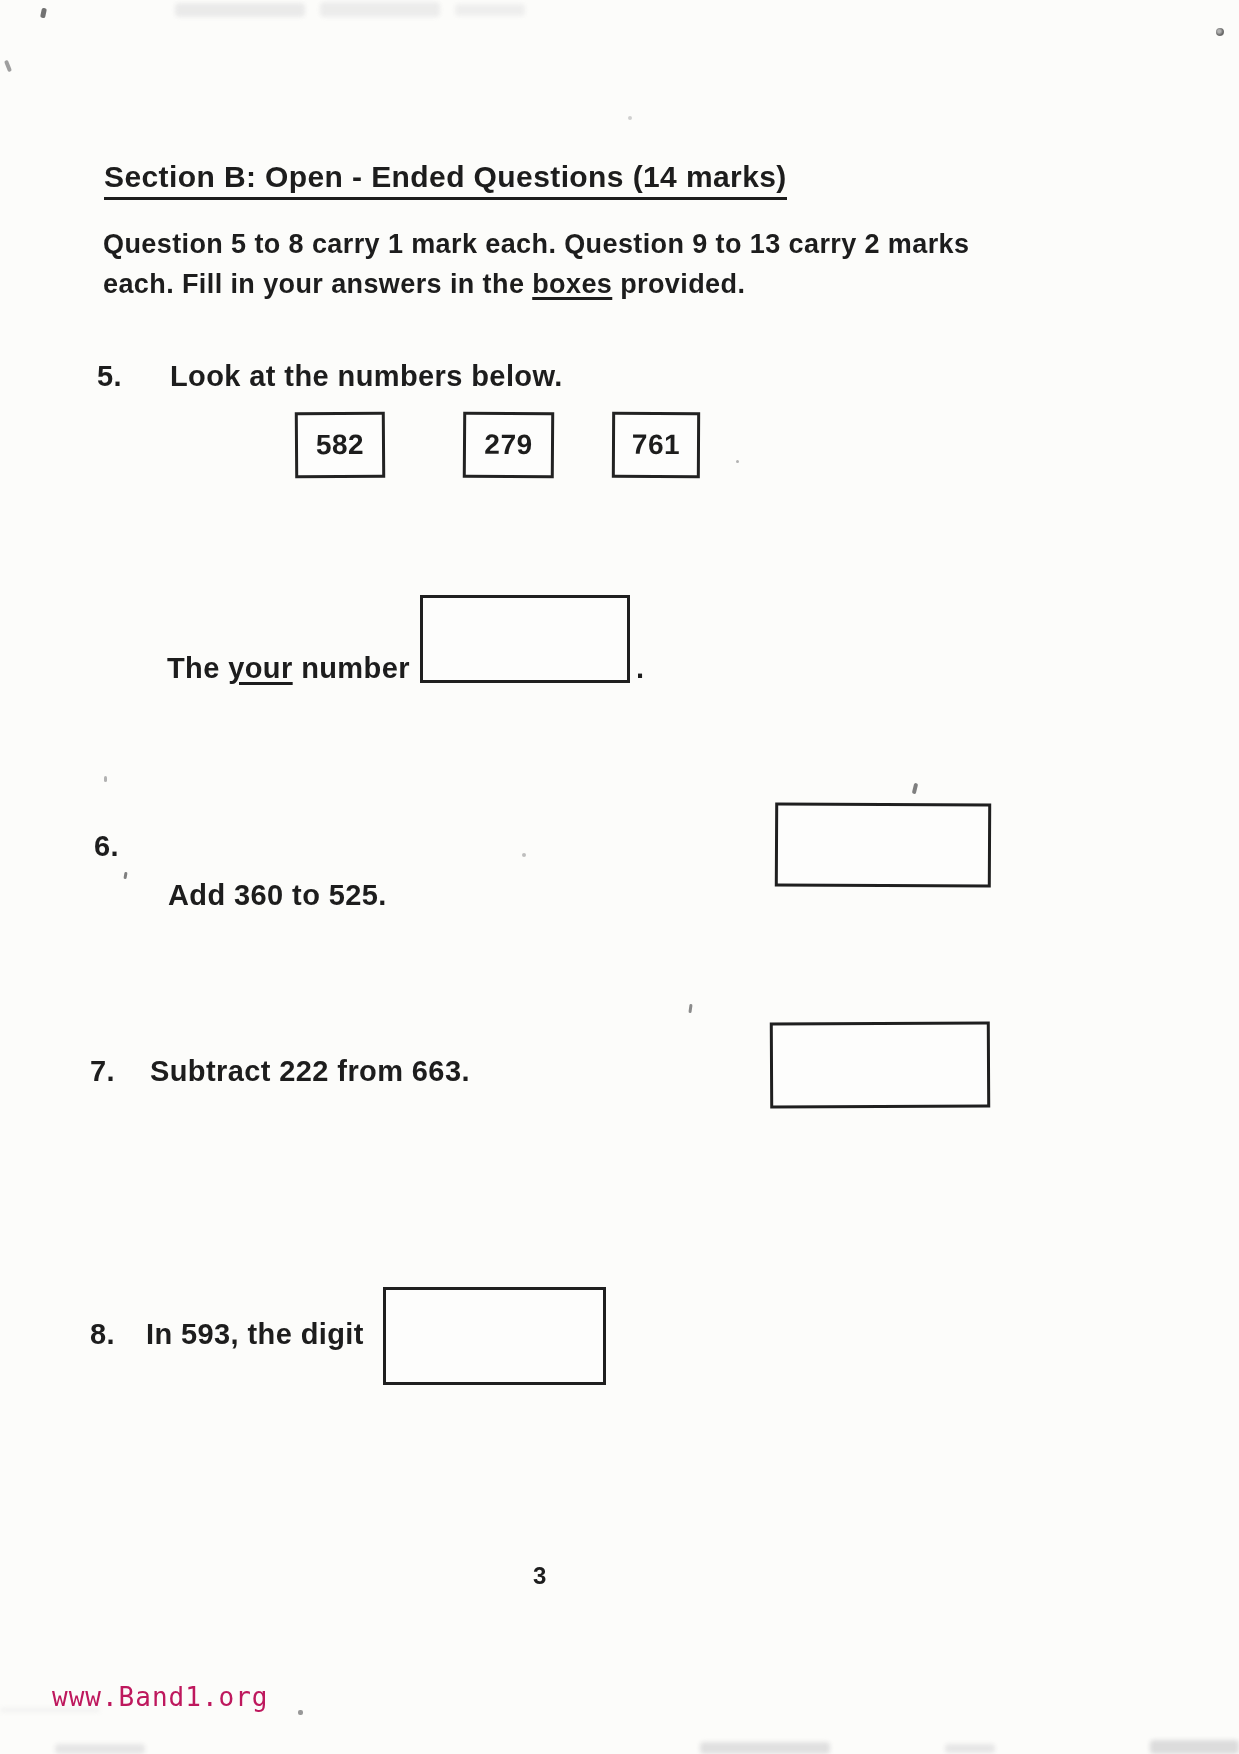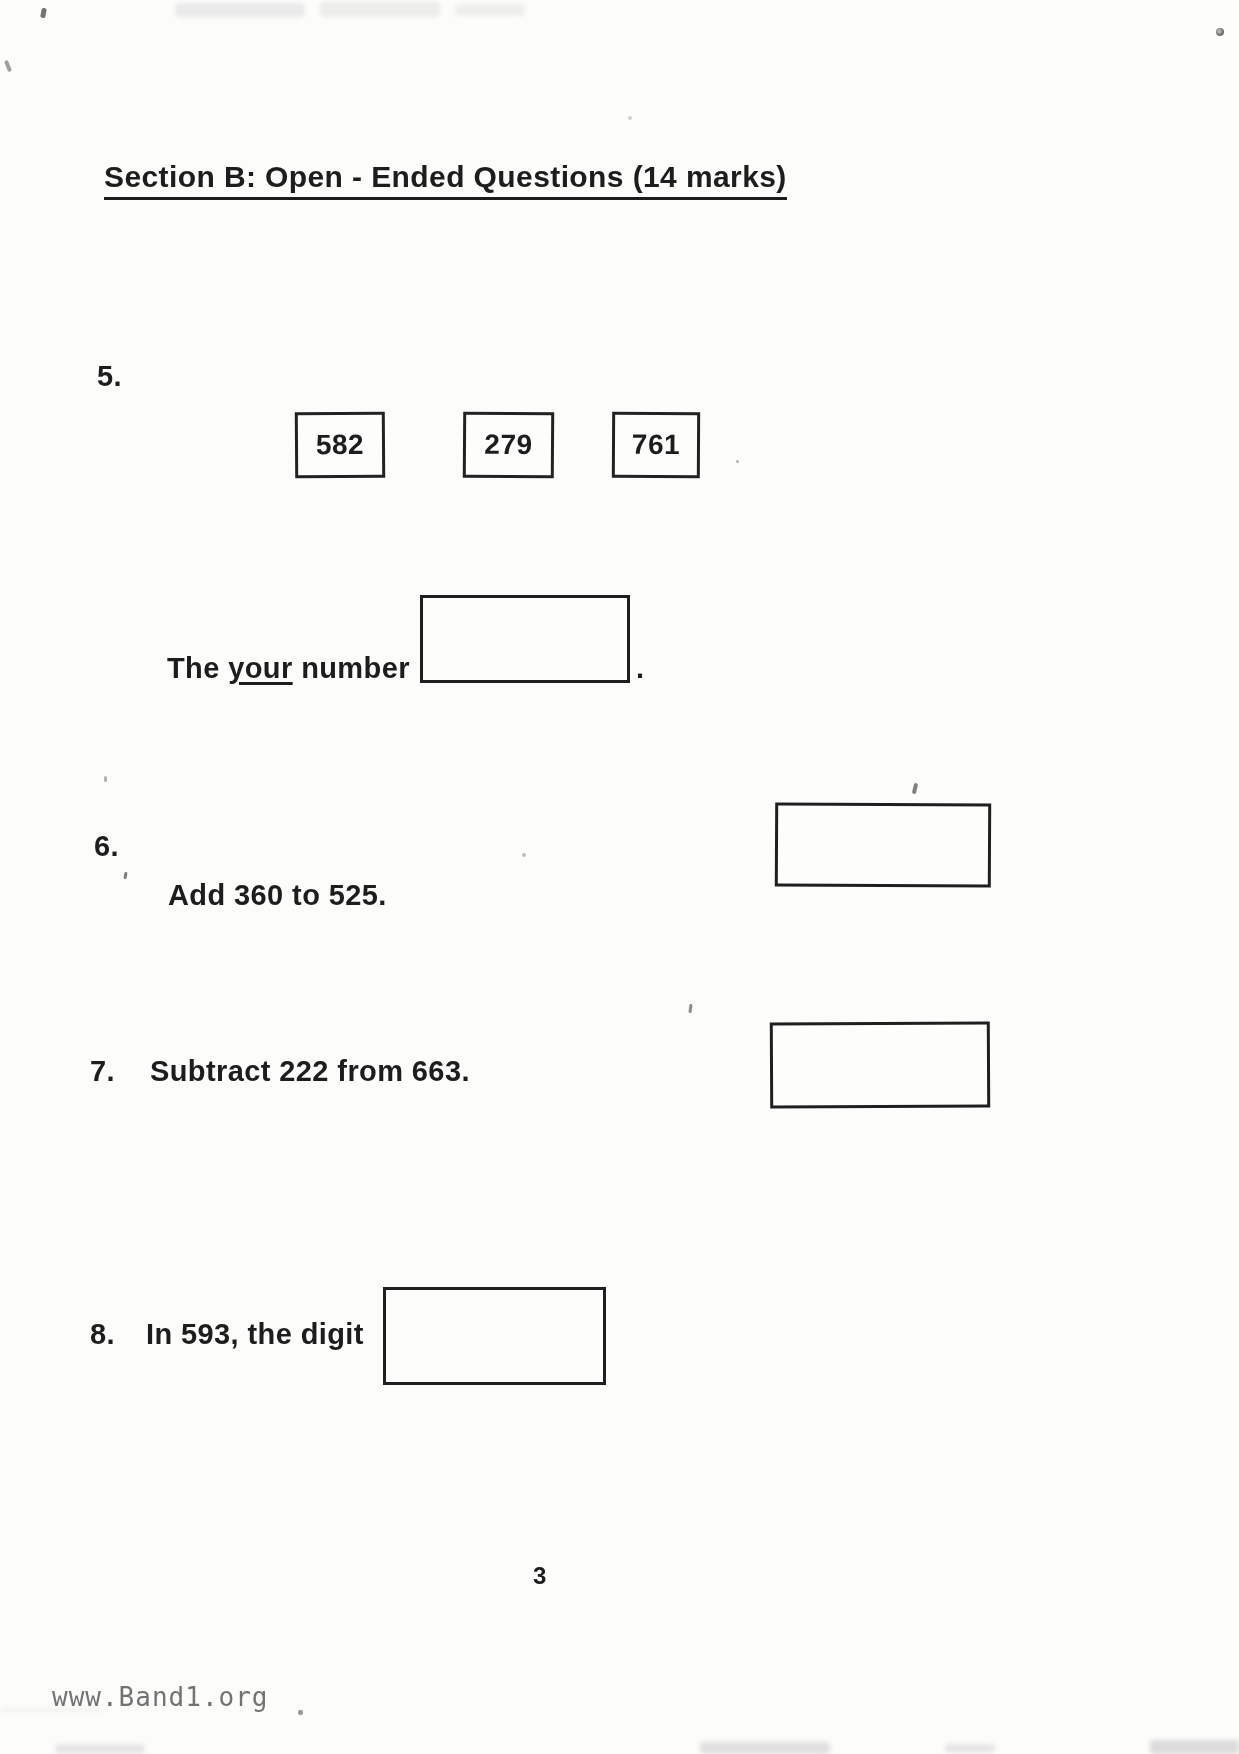--- a/index.html
+++ b/index.html
@@ -32,21 +32,21 @@
     display:flex;align-items:center;justify-content:center;
     font-size:28px;font-weight:700;letter-spacing:0.5px;
   }
   .ansbox{
     border:3px solid #1f1f1f;
     background:#fdfdfc;
   }
   .pagenum{font-size:24px;font-weight:600;}
   .footer{
     font-family:"DejaVu Sans Mono", monospace;
-    font-size:26px;color:#737373;letter-spacing:1px;
+    font-size:26px;color:#be185d;letter-spacing:1px;
   }
   .speck{position:absolute;background:#555;opacity:0.75;border-radius:2px;}
   .smudge{position:absolute;background:#e6e6e6;filter:blur(2px);border-radius:4px;}
 </style>
 </head>
 <body>
 
 <div class="page">
 
   <div class="smudge" style="left:175px;top:3px;width:130px;height:14px;opacity:.8;"></div>
@@ -66,22 +66,27 @@
   <div class="smudge" style="left:0px;top:1708px;width:100px;height:4px;opacity:.5;"></div>
   <div class="smudge" style="left:55px;top:1744px;width:90px;height:10px;"></div>
   <div class="smudge" style="left:700px;top:1742px;width:130px;height:12px;background:#e0e0e0;"></div>
   <div class="smudge" style="left:945px;top:1744px;width:50px;height:9px;"></div>
   <div class="smudge" style="left:1150px;top:1740px;width:89px;height:14px;background:#dcdcdc;"></div>
 
   <div class="abs" style="left:104px;top:160px;">
     <span class="heading">Section B: Open - Ended Questions (14 marks)</span>
   </div>
 
+  <div class="abs para ws" style="left:103px;top:224px;">
+    <div><span>Question 5 to 8 carry 1 mark each. Question 9 to 13 carry 2 marks</span></div>
+    <div><span>each. Fill in your answers in the </span><span class="uword">boxes</span><span> provided.</span></div>
+  </div>
 
   <div class="abs qtext ws" style="left:97px;top:360px;">5.</div>
+  <div class="abs qtext ws" style="left:170px;top:360px;">Look at the numbers below.</div>
 
   <div class="abs numbox" style="left:295px;top:412px;width:84px;height:60px;transform:rotate(-0.4deg);">
       <span>582</span>
     </div>
   <div class="abs numbox" style="left:463px;top:412px;width:85px;height:60px;transform:rotate(0.4deg);">
       <span>279</span>
     </div>
   <div class="abs numbox" style="left:612px;top:412px;width:82px;height:60px;transform:rotate(0.3deg);">
       <span>761</span>
     </div>

